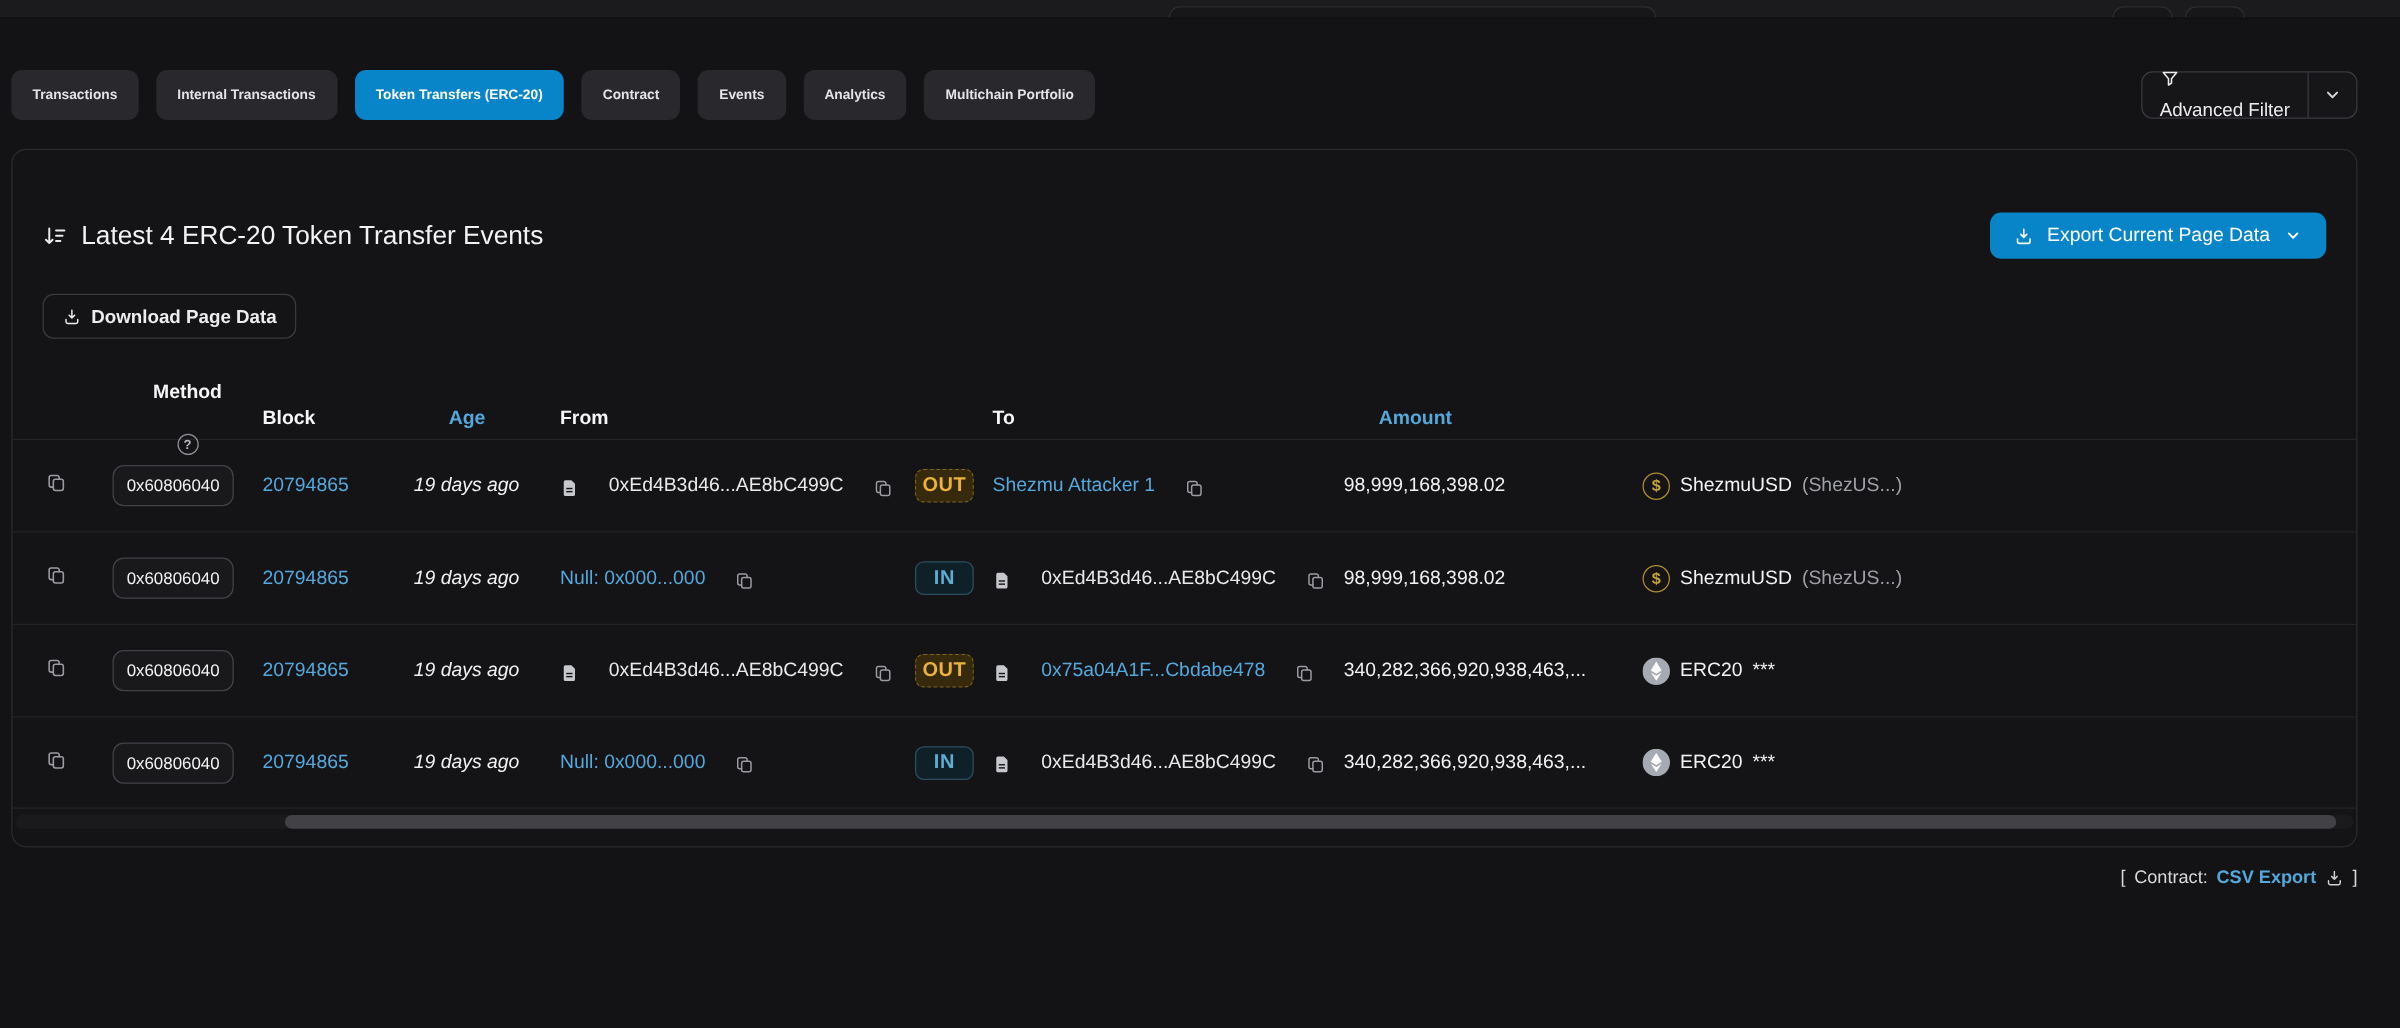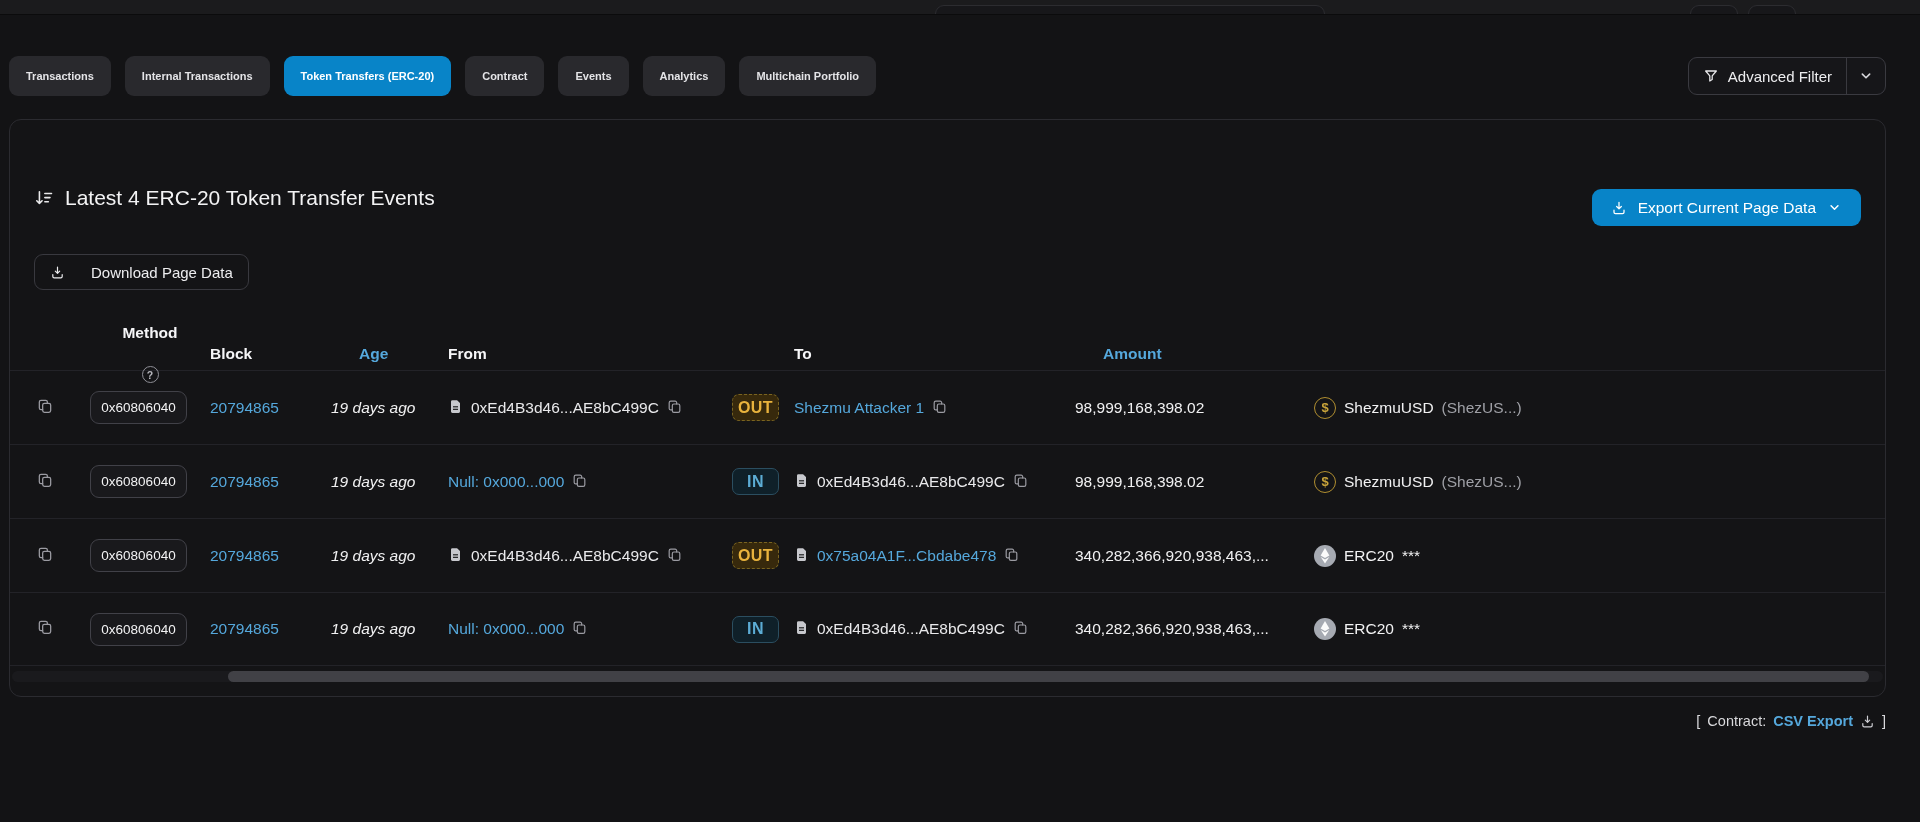--- a/index.html
+++ b/index.html
@@ -26,42 +26,42 @@
   .tab {
     height:40px; padding:0 17px; display:flex; align-items:center; white-space:nowrap;
     background:#29292d; border-radius:9px; font-size:11px; font-weight:600; color:#e4e4e7; cursor:pointer;
   }
   .tab.active { background:#0884c8; color:#ffffff; }
   .tab-spacer { flex:1; }
   .adv-filter {
     height:38px; display:flex; align-items:center; border:1px solid #3a3a40;
     border-radius:9px; background:#161619; color:#ededef; font-size:15px; font-weight:500; cursor:pointer;
   }
-  .adv-main { display:flex; gap:9px; padding:0 14px; }
+  .adv-main { display:flex; gap:9px; padding:0 14px;flex-direction:column; }
   .adv-divider { width:1px; align-self:stretch; background:#3a3a40; }
   .adv-chevron { padding:0 11px; color:#d6d6da; }
 
   
   .card {
     margin:23px 34px 0 9px; background:#141416; border:1px solid #2b2b30;
     border-radius:12px; padding-bottom:14px;
   }
   .panel-head { display:flex; justify-content:space-between; align-items:center; margin:50px 24px 0; }
   .panel-title { display:flex; align-items:center; gap:11px; font-size:21px; color:#f3f3f4; }
   .sort-ic { color:#e9e9eb; }
   .export-btn {
     height:37px; display:flex; align-items:center; gap:11px; padding:0 19px;
     background:#0884c8; color:#fff; border:none; border-radius:9px;
-    font-size:15.5px; font-weight:500; font-family:inherit; cursor:pointer;margin-top:19px;
+    font-size:15.5px; font-weight:500; font-family:inherit; cursor:pointer;
   }
   .download-row { margin:28px 24px 0; }
   .download-btn {
-    height:36px; display:inline-flex; align-items:center; gap:26px; padding:0 15px;
+    height:36px; display:inline-flex; align-items:center; gap:8px; padding:0 15px;
     background:transparent; border:1px solid #39393f; border-radius:9px;
-    color:#ededef; font-size:15px; font-family:inherit; cursor:pointer;
+    color:#ededef; font-size:15px; font-family:inherit; cursor:pointer;font-weight:bold;
   }
 
   
   .table { margin-top:34px; }
   .trow {
     display:grid; align-items:center;
     grid-template-columns:80px 120px 121px 117px 284px 62px 281px 239px 1fr;
   }
   .thead { height:46px; font-size:15.5px; font-weight:700; color:#f6f6f8; }
   .th-method { display:flex; align-items:center; gap:24px;flex-direction:column; }
@@ -74,21 +74,21 @@
   .rowline { height:74px; border-top:1px solid #232328; font-size:15.5px; }
   .rowline:last-of-type { border-bottom:1px solid #232328; }
   .cell-icon { padding-left:27px; }
   .copy-btn { background:none; border:none; padding:0; color:#9b9ba2; display:inline-flex; cursor:pointer; }
   .method-badge {
     width:97px; height:33px; display:flex; align-items:center; justify-content:center;
     background:#19191c; border:1px solid #414148; border-radius:9px;
     font-size:13.5px; color:#f2f2f3; cursor:default;
   }
   .link { color:#55a8dc; cursor:pointer; }
-  .addr-cell { display:flex; align-items:flex-start; gap:8px; padding-right:26px; white-space:nowrap; }
+  .addr-cell { display:flex; align-items:flex-end; gap:24px; padding-right:26px; white-space:nowrap; }
   .doc-icon { color:#c7c8cd; flex:none; }
   .dir-badge {
     width:47px; height:27px; display:flex; align-items:center; justify-content:center;
     border-radius:7px; font-size:16px; font-weight:700; letter-spacing:.4px;
   }
   .dir-out { background:#37290c; border:1px dashed #7a6420; color:#e9b33d; }
   .dir-in  { background:#0f2029; border:1px solid #2b4e60; color:#5cacd4; }
   .amount { color:#f1f1f2; }
   .age { color:#f1f1f2;font-style:italic; }
   .token-cell { display:flex; align-items:center; gap:8px; cursor:pointer; white-space:nowrap; }

